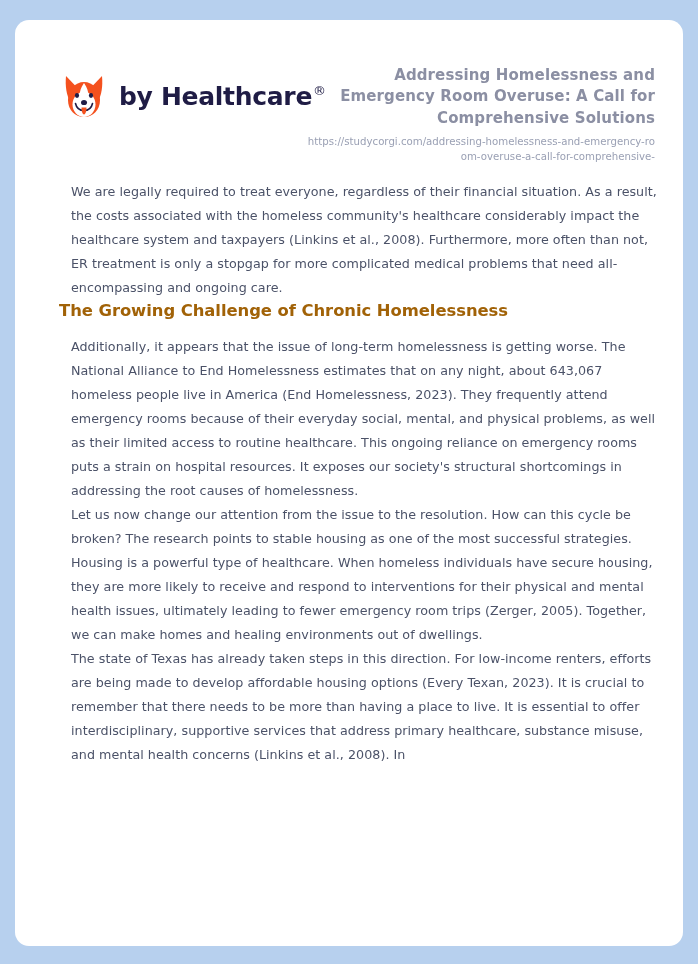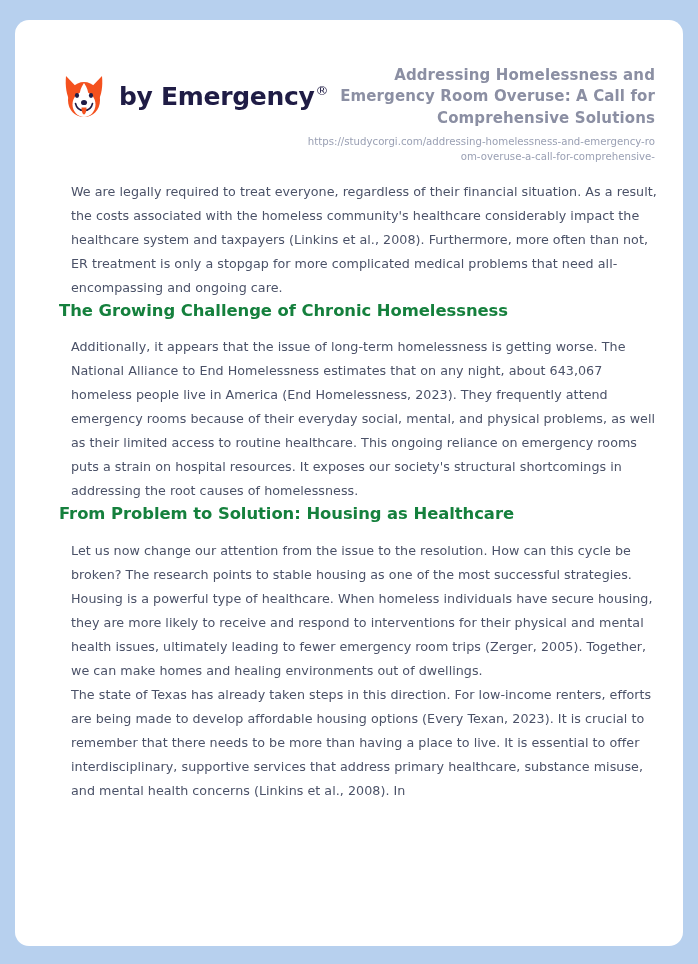--- a/index.html
+++ b/index.html
@@ -105,21 +105,21 @@
     line-height: 24px;
     color: #4b5268;
     margin: 0 0 0 12px;
     text-align: left;
     letter-spacing: 0.04px;
   }
 
   .section-heading {
     font-size: 16.4px;
     font-weight: 700;
-    color: #15803d;
+    color: #a16207;
     line-height: 1.3;
     margin: 26px 0 14px 0;
     letter-spacing: -0.05px;
   }
 
   .block + .block { margin-top: 0; }
 </style>
 </head>
 <body>
 
@@ -145,33 +145,32 @@
           <ellipse cx="31" cy="23.5" rx="2.1" ry="2.4" fill="#1f1c45"></ellipse>
 
           <ellipse cx="24" cy="30.5" rx="3" ry="2.6" fill="#1f1c45"></ellipse>
 
           <path d="M15.5 31.5 C16.5 36 19.5 38.5 24 38.5 C28.5 38.5 31.5 36 32.5 31.5" fill="none" stroke="#1f1c45" stroke-width="1.6" stroke-linecap="round"></path>
 
           <path d="M21.5 35.5 C21.5 39.5 22.6 42.5 24 42.5 C25.4 42.5 26.5 39.5 26.5 35.5 Z" fill="#f4511e"></path>
         </svg>
       </span>
       <span class="brand-text">
-        <span>by Emergency</span><span class="brand-reg">®</span>
+        <span>by Healthcare</span><span class="brand-reg">®</span>
       </span>
     </div>
 
     <div class="header-meta">
       <div class="doc-title">Addressing Homelessness and Emergency Room Overuse: A Call for Comprehensive Solutions</div>
       <div class="doc-url">https://studycorgi.com/addressing-homelessness-and-emergency-room-overuse-a-call-for-comprehensive-</div>
     </div>
 
   </div>
 
   <div class="doc-body">
       <p class="para block">We are legally required to treat everyone, regardless of their financial situation. As a result, the costs associated with the homeless community's healthcare considerably impact the healthcare system and taxpayers (Linkins et al., 2008). Furthermore, more often than not, ER treatment is only a stopgap for more complicated medical problems that need all-encompassing and ongoing care.</p>
       <h2 class="section-heading block">The Growing Challenge of Chronic Homelessness</h2>
       <p class="para block">Additionally, it appears that the issue of long-term homelessness is getting worse. The National Alliance to End Homelessness estimates that on any night, about 643,067 homeless people live in America (End Homelessness, 2023). They frequently attend emergency rooms because of their everyday social, mental, and physical problems, as well as their limited access to routine healthcare. This ongoing reliance on emergency rooms puts a strain on hospital resources. It exposes our society's structural shortcomings in addressing the root causes of homelessness.</p>
-      <h2 class="section-heading block">From Problem to Solution: Housing as Healthcare</h2>
       <p class="para block">Let us now change our attention from the issue to the resolution. How can this cycle be broken? The research points to stable housing as one of the most successful strategies. Housing is a powerful type of healthcare. When homeless individuals have secure housing, they are more likely to receive and respond to interventions for their physical and mental health issues, ultimately leading to fewer emergency room trips (Zerger, 2005). Together, we can make homes and healing environments out of dwellings.</p>
       <p class="para block">The state of Texas has already taken steps in this direction. For low-income renters, efforts are being made to develop affordable housing options (Every Texan, 2023). It is crucial to remember that there needs to be more than having a place to live. It is essential to offer interdisciplinary, supportive services that address primary healthcare, substance misuse, and mental health concerns (Linkins et al., 2008). In</p>
     </div>
 
 </div>
 
 </body></html>

